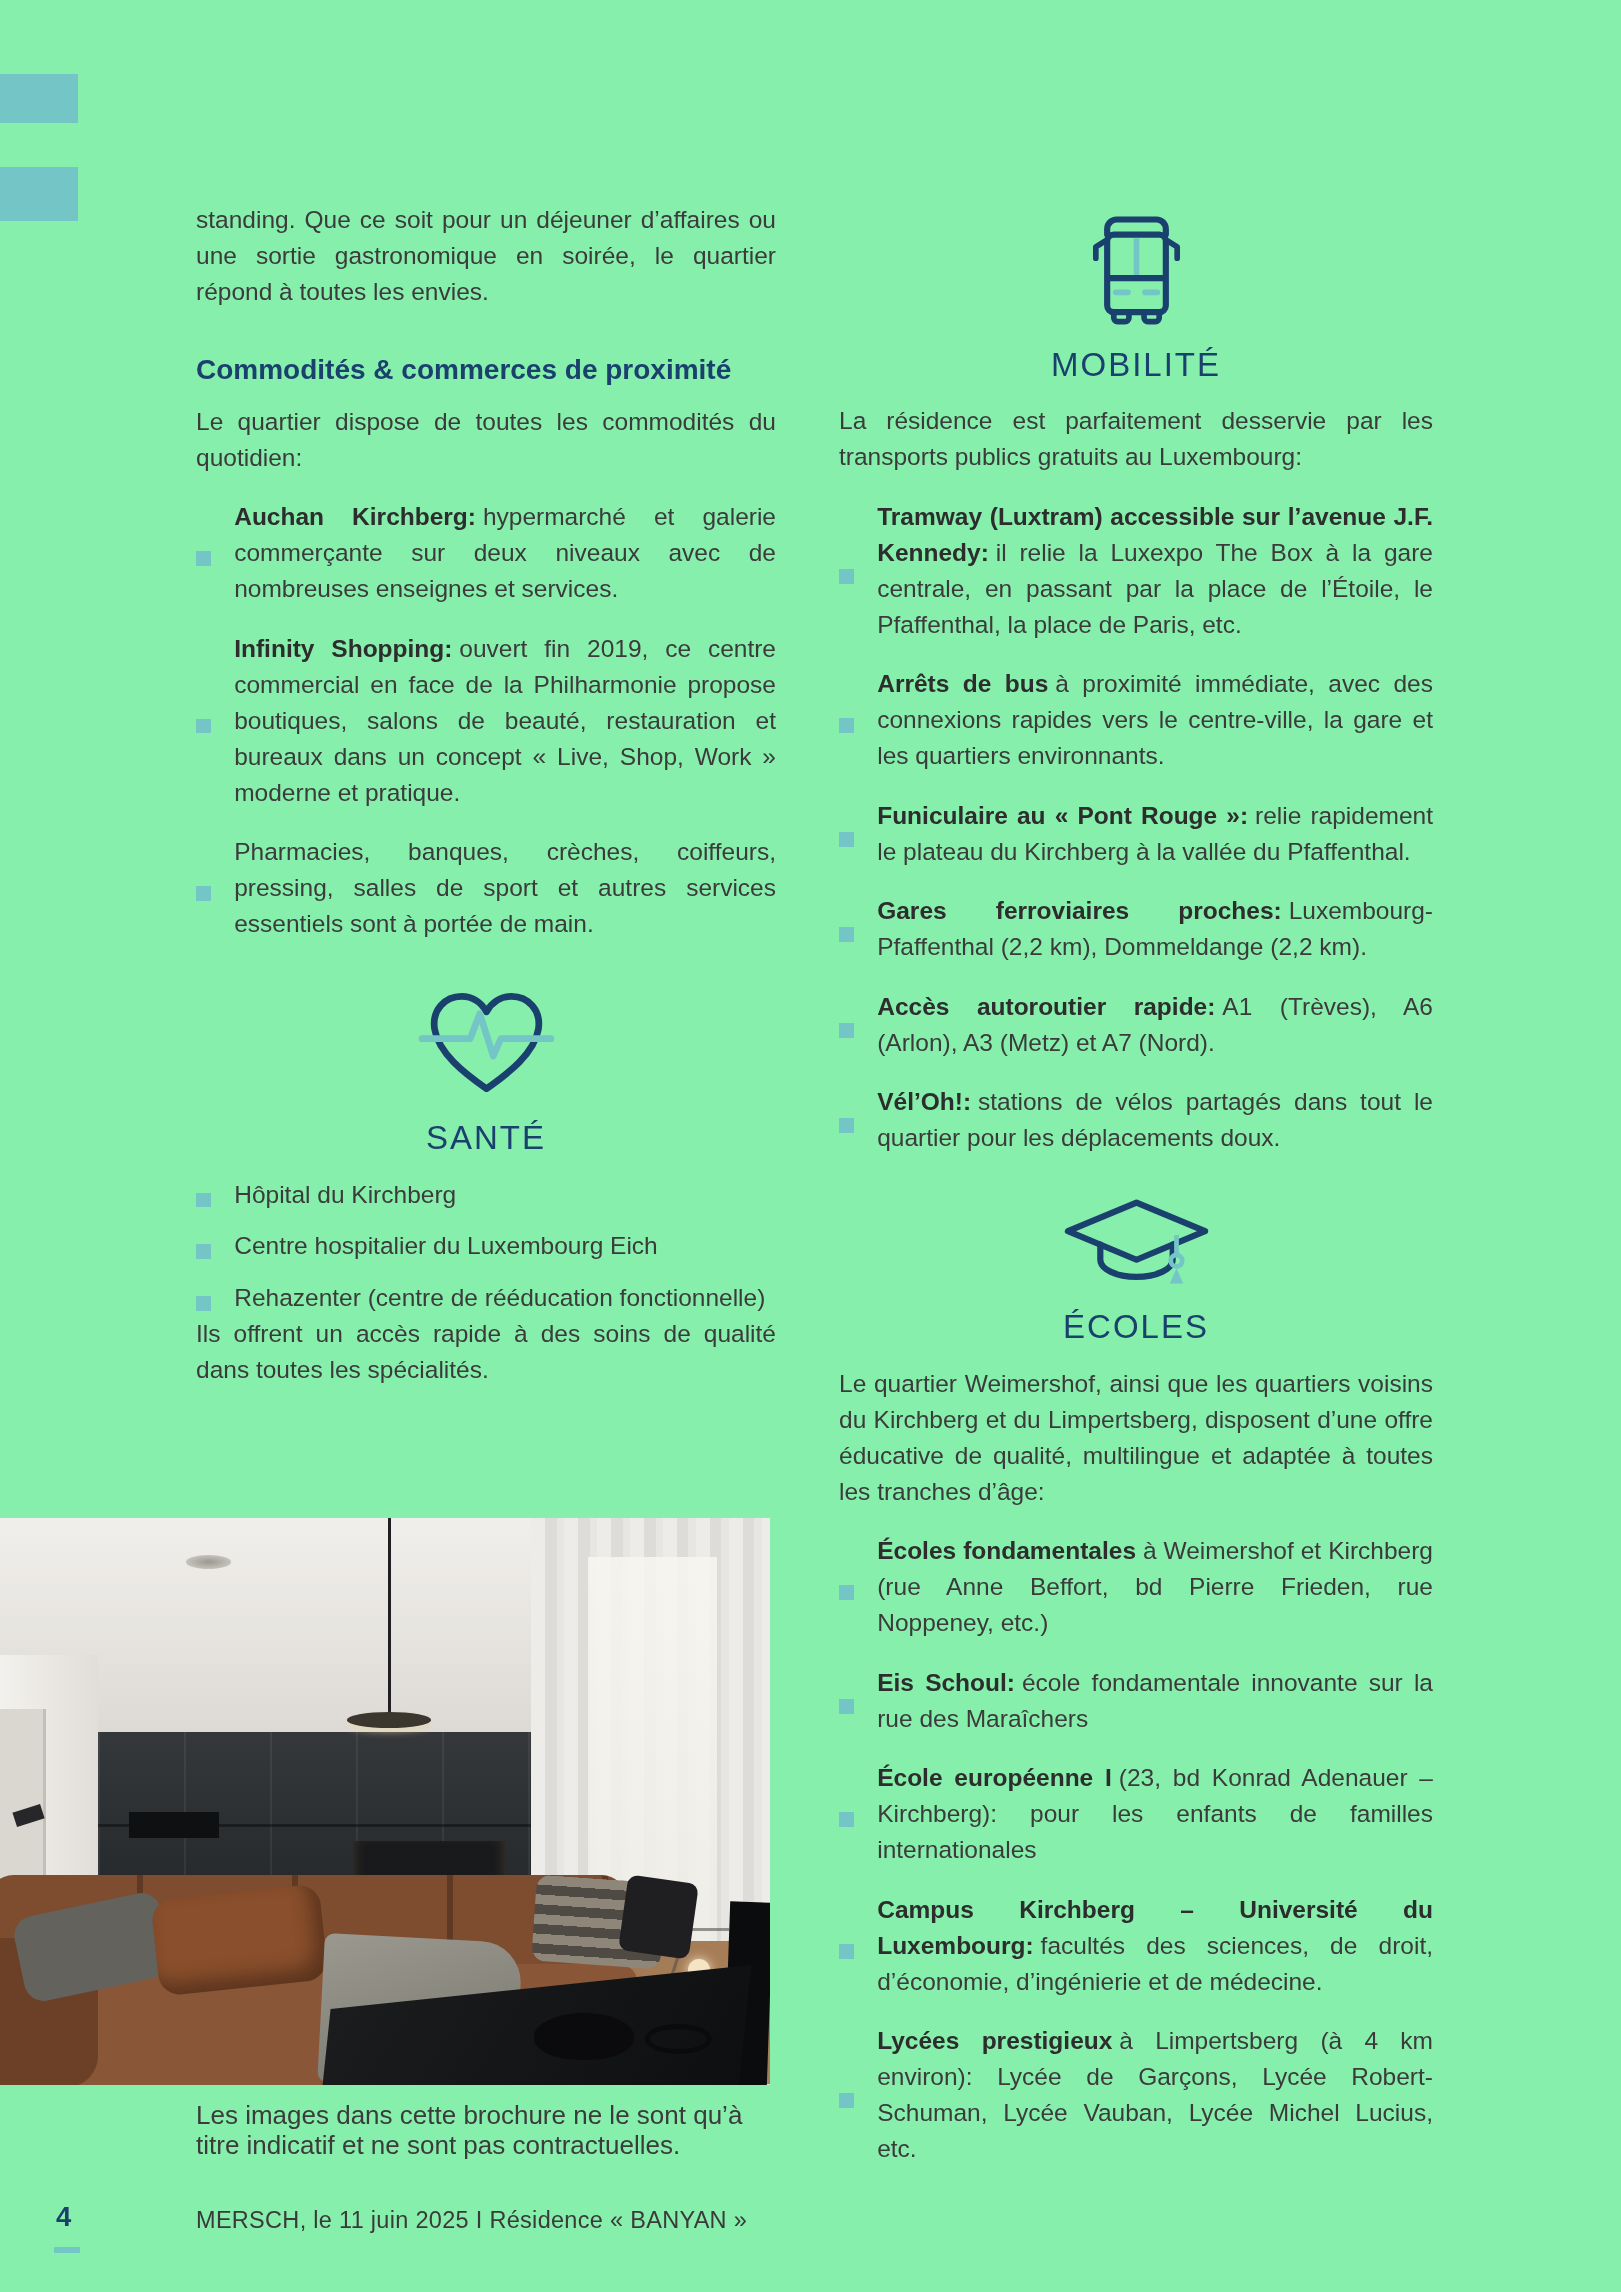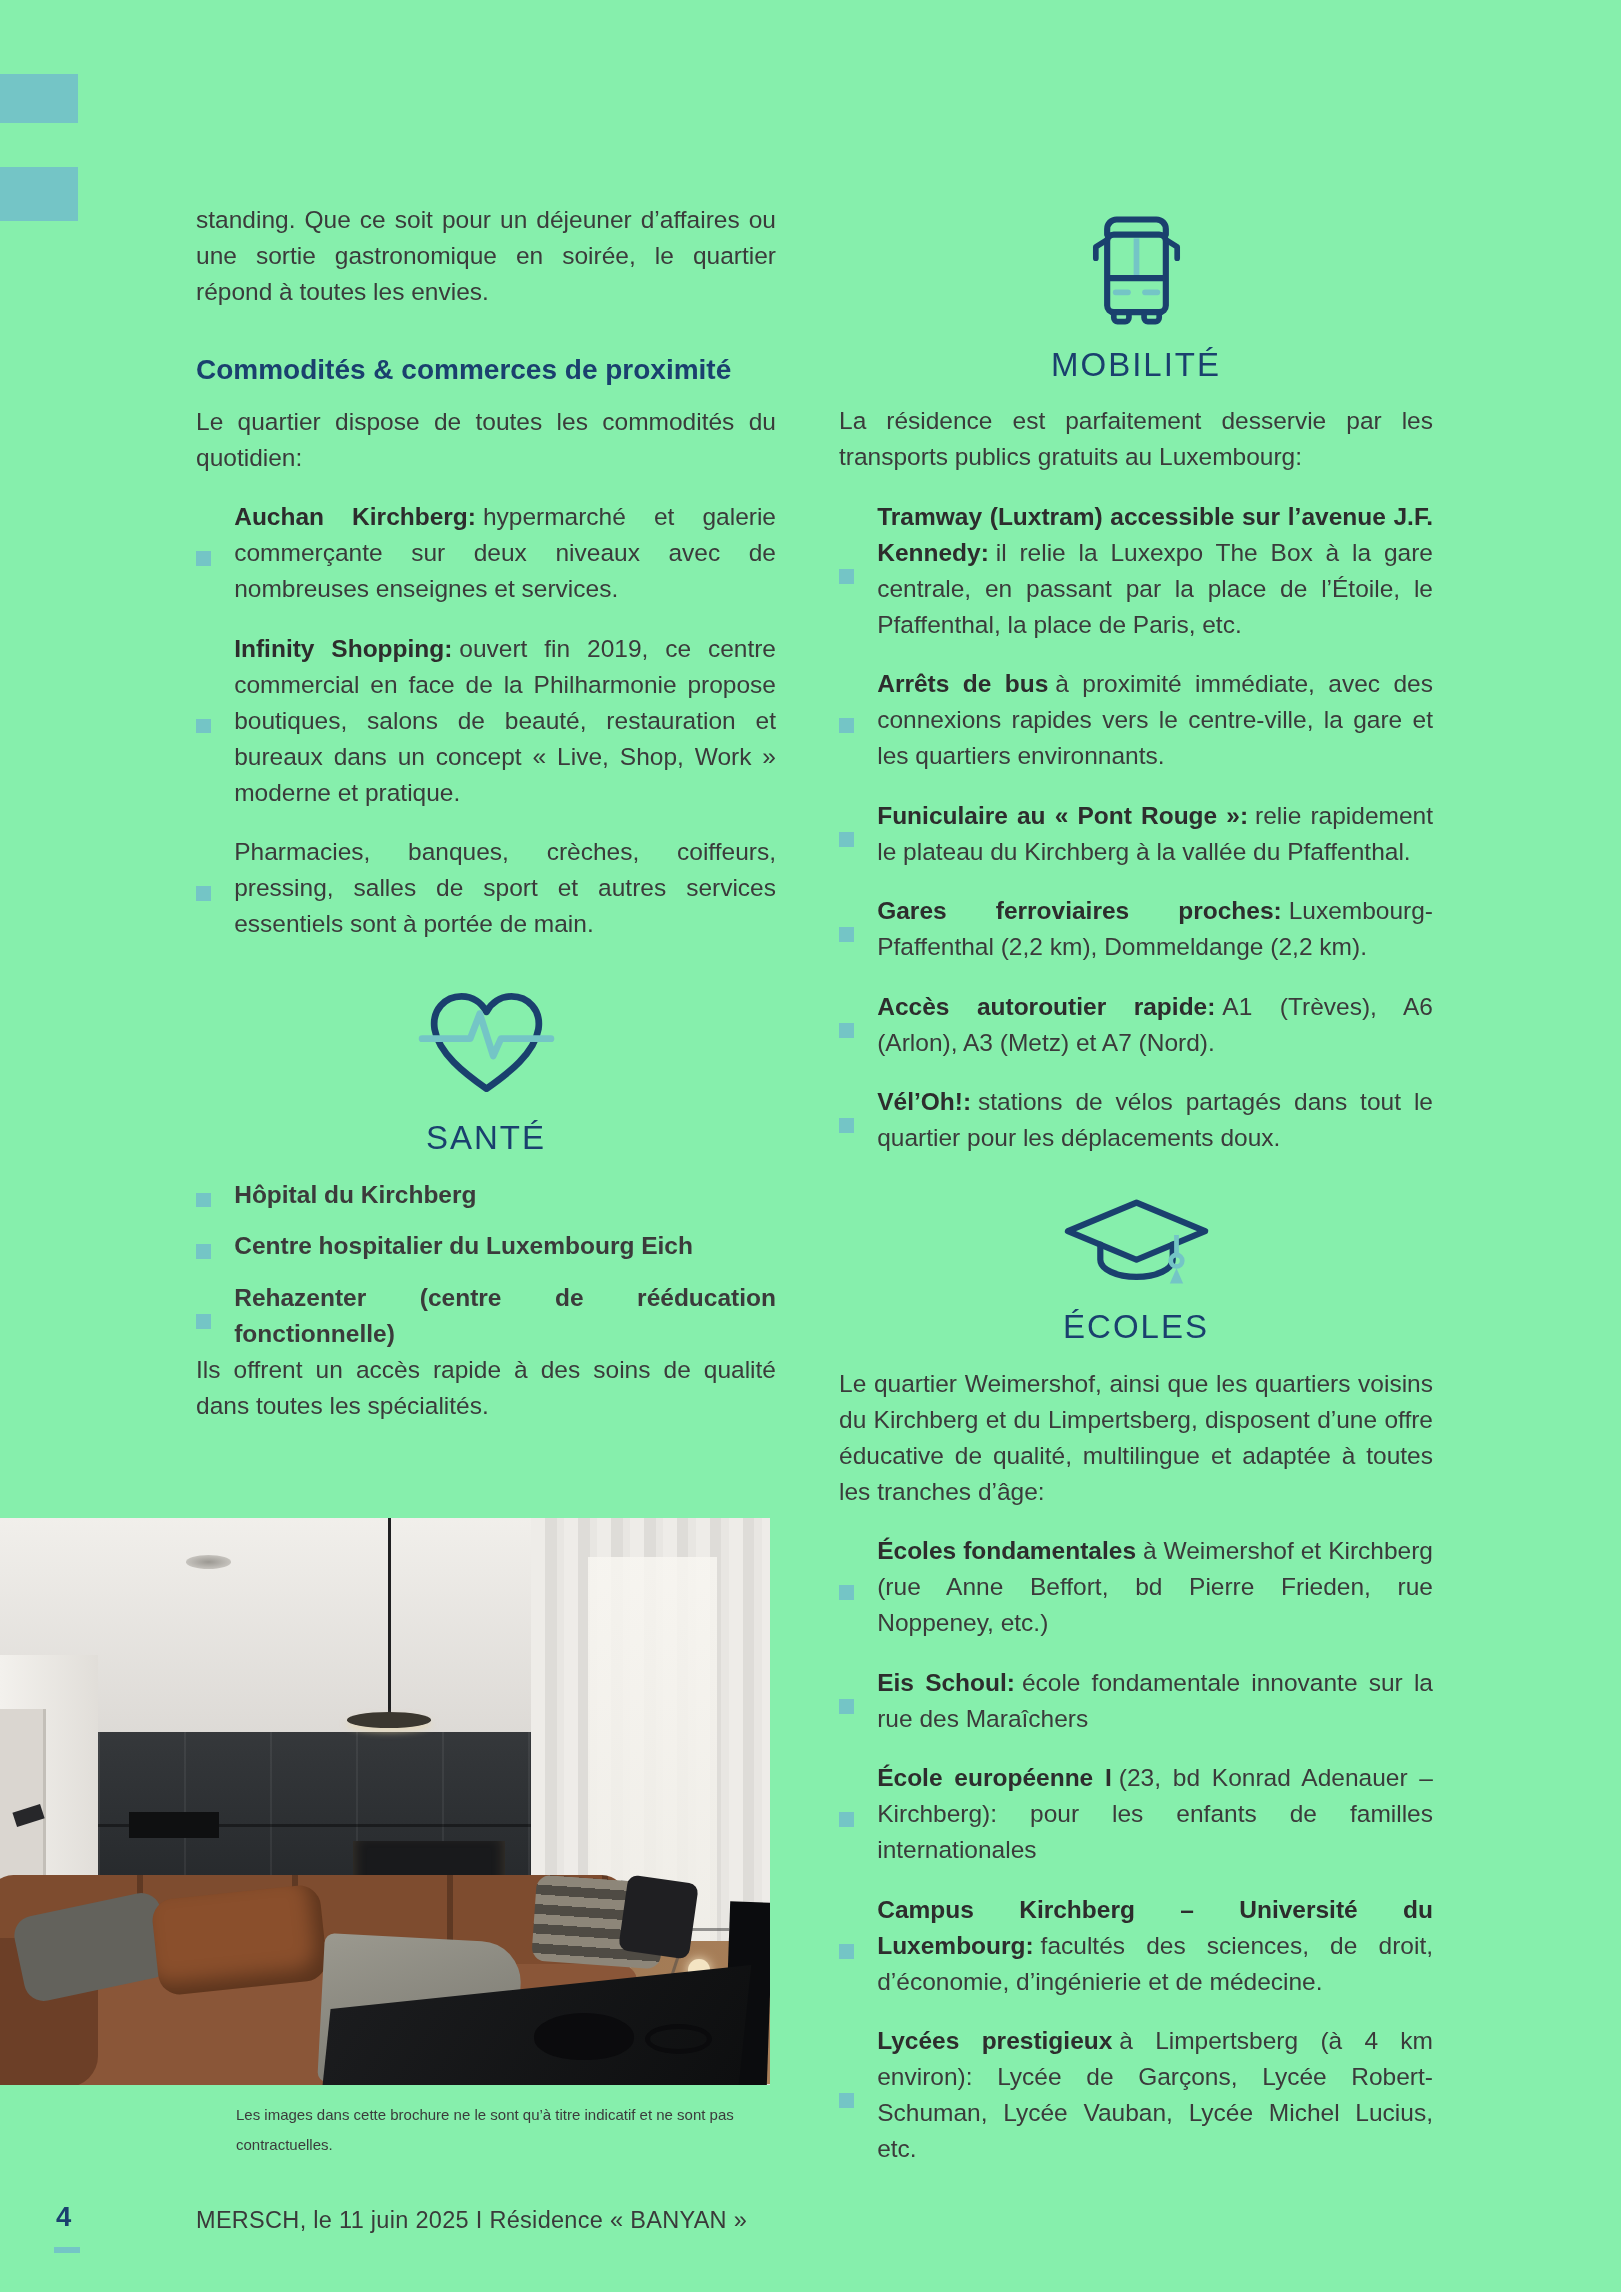--- a/index.html
+++ b/index.html
@@ -24,21 +24,21 @@
   }
   .sec-heading {
     font-size:33px; line-height:43px; font-weight:normal; color:#1A406E;
     text-align:center; letter-spacing:2px; margin:9.8px 0 17.6px 0;
   }
   .section-icon { display:block; margin:0 auto; }
   .icon-wrap { margin-top:39px; }
 
   ul.bullets { list-style:none; margin:3.9px 0 0 0; padding:0; }
   ul.bullets li { display:flex; margin-top:23.5px;align-items:center; }
-  ul.bullets.compact li { margin-top:15.7px;font-weight:bold; }
+  ul.bullets.compact li { margin-top:15.7px; }
   .marker { flex:0 0 14.7px; width:14.7px; height:14.7px; background:#74C5C6; margin:10.8px 23.5px 0 0; }
   .li-text { flex:1; font-size:24.5px; line-height:36px; text-align:justify; }
   .b-lead { font-weight:bold; color:#2D2D2D; }
   .b-lead:not(:empty) { margin-right:6.9px; }
   .outro { margin-top:17.6px; }
 
   
   .photo { position:absolute; left:0; top:1518px; width:770px; height:567px;
            background:#E3E1DD; overflow:hidden; }
   .photo div { position:absolute; }
@@ -81,21 +81,21 @@
     background:repeating-linear-gradient(180deg,#8D8679 0 9.8px,#4F4B44 9.8px 19.6px); }
   .ph-pillow-dark { left:623px; top:361px; width:71px; height:76px; border-radius:9.8px; background:#1F1F22; transform:rotate(8deg); }
   .ph-blanket { left:321px; top:420px; width:198px; height:149px; border-radius:9.8px 41px 9.8px 9.8px;
     background:linear-gradient(160deg,#9B998F,#75746C); transform:rotate(3deg); }
   .ph-table { left:323px; top:470px; width:423px; height:120px;
     background:linear-gradient(120deg,#1B1C1E,#0E0F10); transform:rotate(-6deg) skewX(-12deg); }
   .ph-bowl { left:534px; top:495px; width:100px; height:47px; border-radius:50% 50% 46% 46%; background:#0B0B0D; }
   .ph-ring { left:645px; top:506px; width:57px; height:19.6px; border:5.9px solid #0B0B0D; border-radius:50%; }
 
   .caption { position:absolute; left:196px; top:2100px; width:580px;
-    font-size:15px; line-height:30px; color:#3B3B3B;margin-left:40px; }
+    font-size:26px; line-height:30px; color:#3B3B3B; }
 
   .page-num { position:absolute; left:56px; top:2201px; font-size:27.4px; font-weight:bold; color:#1A406E; }
   .page-num-rule { position:absolute; left:54px; top:2247px; width:25.5px; height:5.9px; background:#74C5C6; }
   .footer-text { position:absolute; left:196px; top:2207px; font-size:23.5px; color:#3A3A3A; letter-spacing:0.3px; }
 </style>
 </head>
 <body>
 
 <div class="page">
 

